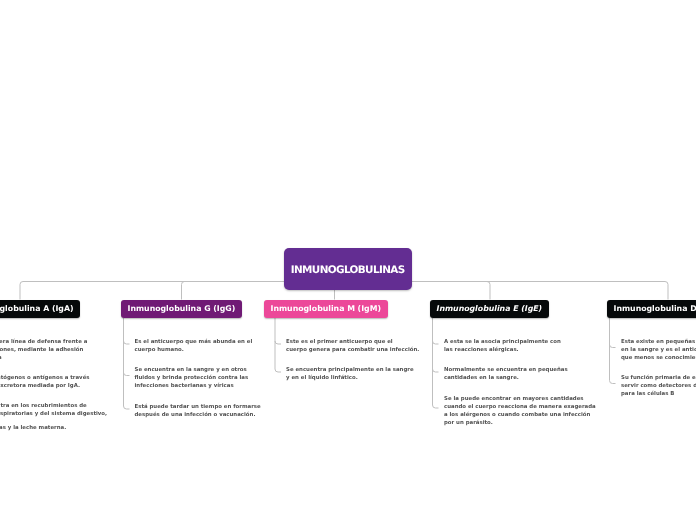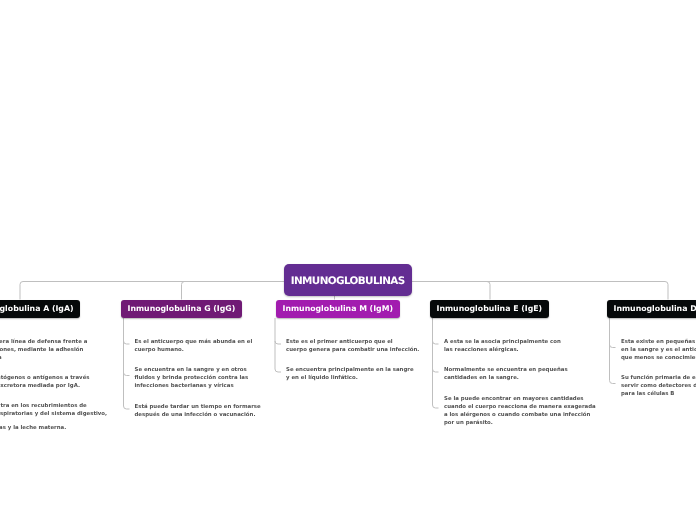--- a/index.html
+++ b/index.html
@@ -51,21 +51,21 @@
       <path d="M275 341 A 3 3 0 0 0 278 344 h 3" fill="none" stroke="#bfbfbf" stroke-width="1" stroke-linecap="butt"></path>
       <path d="M275 369 A 3 3 0 0 0 278 372 h 3" fill="none" stroke="#bfbfbf" stroke-width="1" stroke-linecap="butt"></path>
       <path d="M432.5 318 V 405" fill="none" stroke="#bfbfbf" stroke-width="1" stroke-linecap="butt"></path>
       <path d="M432.5 341 A 3 3 0 0 0 435.5 344 h 3" fill="none" stroke="#bfbfbf" stroke-width="1" stroke-linecap="butt"></path>
       <path d="M432.5 369 A 3 3 0 0 0 435.5 372 h 3" fill="none" stroke="#bfbfbf" stroke-width="1" stroke-linecap="butt"></path>
       <path d="M432.5 405 A 3 3 0 0 0 435.5 408 h 3" fill="none" stroke="#bfbfbf" stroke-width="1" stroke-linecap="butt"></path>
       <path d="M609.5 318 V 380.5" fill="none" stroke="#bfbfbf" stroke-width="1" stroke-linecap="butt"></path>
       <path d="M609.5 344.5 A 3 3 0 0 0 612.5 347.5 h 3" fill="none" stroke="#bfbfbf" stroke-width="1" stroke-linecap="butt"></path>
       <path d="M609.5 380.5 A 3 3 0 0 0 612.5 383.5 h 3" fill="none" stroke="#bfbfbf" stroke-width="1" stroke-linecap="butt"></path>
     </svg>
-  <div class="root-node" id="rootnode" style="left: 284px; top: 264px; width: 128px; height: 32px; background: rgb(99, 45, 146);">INMUNOGLOBULINAS</div>
+  <div class="root-node" id="rootnode" style="left: 284px; top: 248px; width: 128px; height: 42px; background: rgb(99, 45, 146);">INMUNOGLOBULINAS</div>
   <div id="branches">
       <div class="branch-title" style="left: -40px; top: 299.5px; background: rgb(6, 9, 10);">Inmunoglobulina A (IgA)</div>
       <div class="leaf" style="left: -31px; top: 338px; color: rgb(82, 82, 82);">
         <div class="leaf-line">Es la primera línea de defensa frente a</div>
         <div class="leaf-line">las infecciones, mediante la adhesión</div>
         <div class="leaf-line">bacteriana</div>
       </div>
       <div class="leaf" style="left: -31px; top: 374px; color: rgb(82, 82, 82);">
         <div class="leaf-line">Elimina patógenos o antígenos a través</div>
         <div class="leaf-line">de la vía excretora mediada por IgA.</div>
@@ -84,30 +84,30 @@
       </div>
       <div class="leaf" style="left: 134.5px; top: 366px; color: rgb(82, 82, 82);">
         <div class="leaf-line">Se encuentra en la sangre y en otros</div>
         <div class="leaf-line">fluidos y brinda protección contra las</div>
         <div class="leaf-line">infecciones bacterianas y víricas</div>
       </div>
       <div class="leaf" style="left: 134.5px; top: 403px; color: rgb(82, 82, 82);">
         <div class="leaf-line">Está puede tardar un tiempo en formarse</div>
         <div class="leaf-line">después de una infección o vacunación.</div>
       </div>
-      <div class="branch-title" style="left: 276px; top: 299.5px; background: #a21caf;">Inmunoglobulina M (IgM)</div>
+      <div class="branch-title" style="left: 264px; top: 299.5px; background: #ec4899;">Inmunoglobulina M (IgM)</div>
       <div class="leaf" style="left: 286px; top: 338px; color: rgb(82, 82, 82);">
         <div class="leaf-line">Este es el primer anticuerpo que el</div>
         <div class="leaf-line">cuerpo genera para combatir una infección.</div>
       </div>
       <div class="leaf" style="left: 286px; top: 366px; color: rgb(82, 82, 82);">
         <div class="leaf-line">Se encuentra principalmente en la sangre</div>
         <div class="leaf-line">y en el líquido linfático.</div>
       </div>
-      <div class="branch-title" style="left: 430px; top: 299.5px; background: rgb(6, 9, 10);">Inmunoglobulina E (IgE)</div>
+      <div class="branch-title" style="left: 430px; top: 299.5px; background: rgb(6, 9, 10); font-style: italic;">Inmunoglobulina E (IgE)</div>
       <div class="leaf" style="left: 444px; top: 338px; color: rgb(82, 82, 82);">
         <div class="leaf-line">A esta se la asocia principalmente con</div>
         <div class="leaf-line">las reacciones alérgicas.</div>
       </div>
       <div class="leaf" style="left: 444px; top: 366px; color: rgb(82, 82, 82);">
         <div class="leaf-line">Normalmente se encuentra en pequeñas</div>
         <div class="leaf-line">cantidades en la sangre.</div>
       </div>
       <div class="leaf" style="left: 444px; top: 395px; color: rgb(82, 82, 82);">
         <div class="leaf-line">Se la puede encontrar en mayores cantidades</div>

